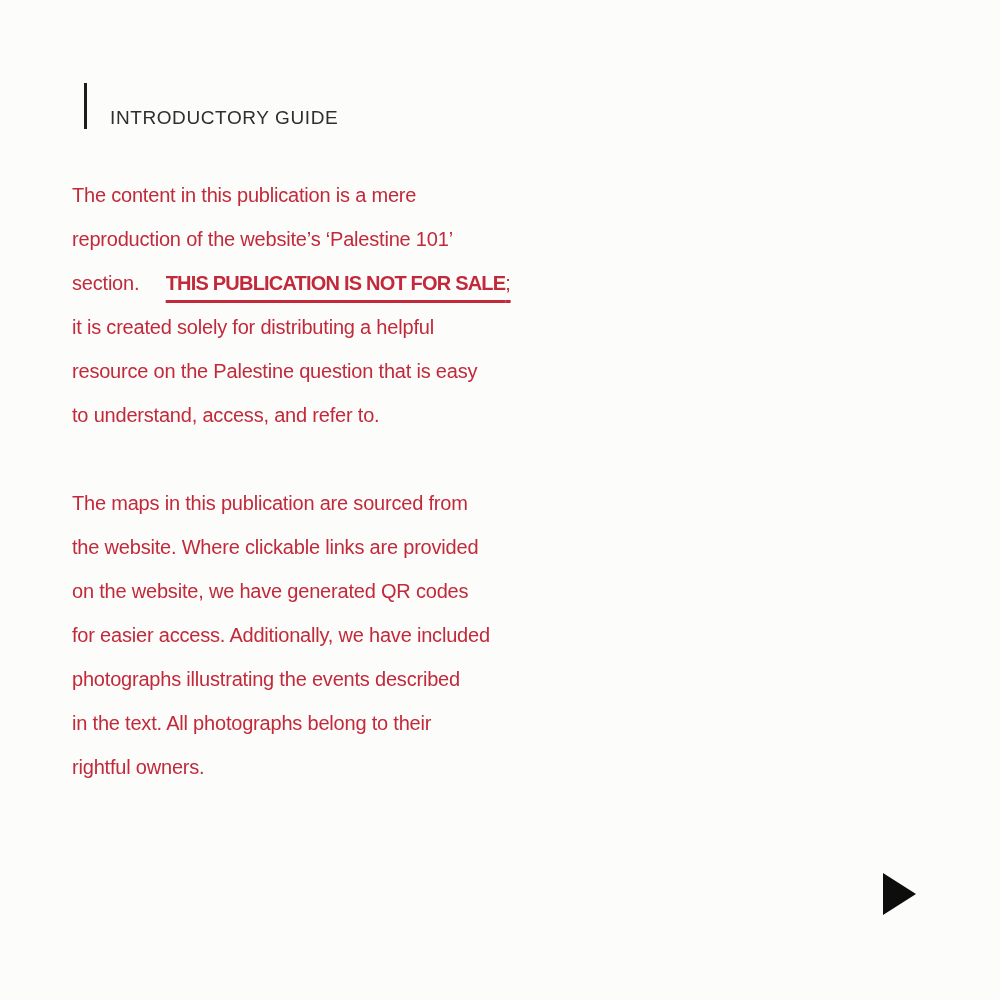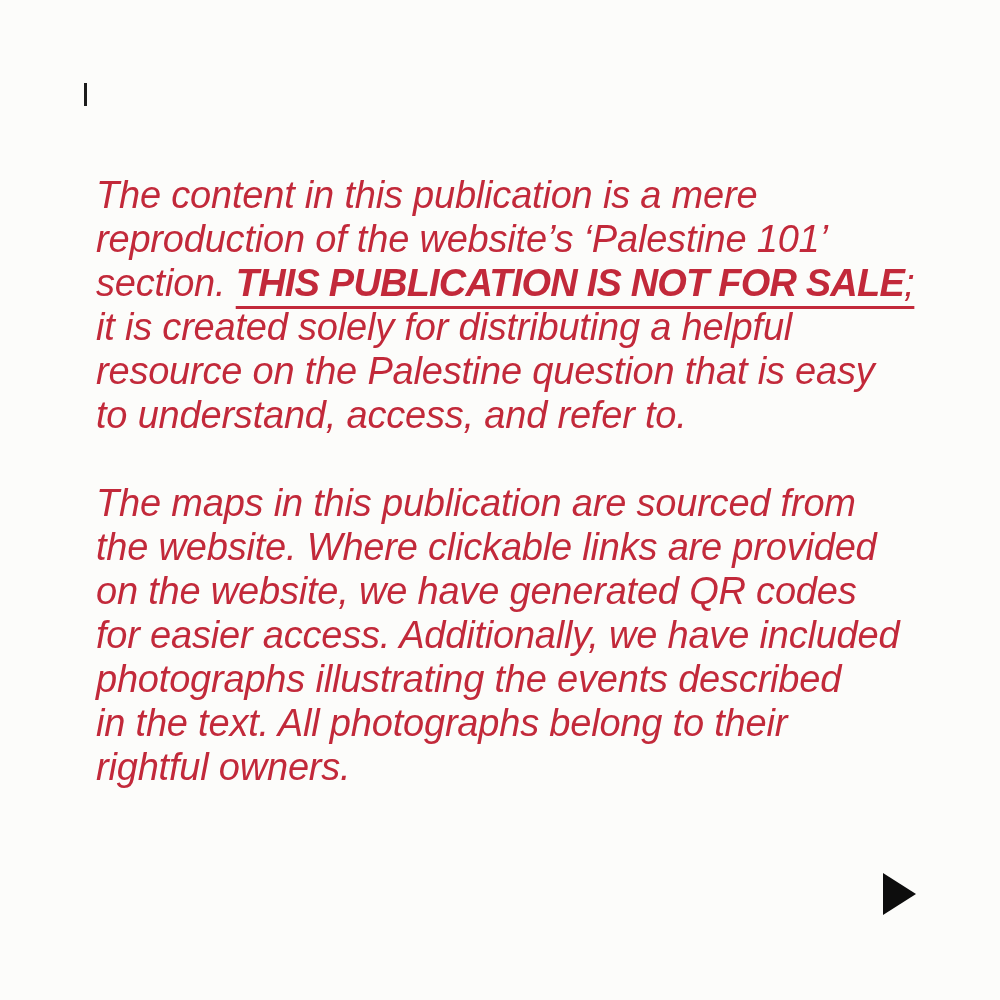--- a/index.html
+++ b/index.html
@@ -37,36 +37,36 @@
   .header-text {
     font-size: 19px;
     line-height: 23px;
     letter-spacing: 0.6px;
     color: var(--ink);
     font-weight: 400;
     text-transform: uppercase;
   }
   .content {
     position: absolute;
-    left: 96px;
+    left: 72px;
     top: 173px;
     width: 870px;
     color: var(--accent);
-    font-size: 38px;
+    font-size: 20px;
     line-height: 44px;
     letter-spacing: -0.2px;
     font-weight: 400;
-    font-style: italic;
   }
   .content p + p { margin-top: 44px; }
   .pre { white-space: pre-line; }
   .notforsale {
     text-decoration: underline;
     text-decoration-thickness: 3px;
     text-underline-offset: 10px;
+    margin-left: 21px;
   }
   .notforsale strong {
     font-weight: 700;
     letter-spacing: -0.8px;
   }
   .next-arrow {
     position: absolute;
     left: 883px;
     top: 873px;
     width: 0;
@@ -77,21 +77,21 @@
     cursor: pointer;
   }
 </style>
 </head>
 <body>
 
 <div class="page">
 
   <div class="header">
     <div class="header-bar"></div>
-    <div class="header-text"><br></div>
+    <div class="header-text"><br><span>INTRODUCTORY GUIDE</span></div>
   </div>
 
   <div class="content">
     <p><span class="pre">The content in this publication is a mere
 reproduction of the website’s ‘Palestine 101’
 section. </span><span class="notforsale"><strong>THIS PUBLICATION IS NOT FOR SALE</strong><span>;</span></span><span class="pre">
 it is created solely for distributing a helpful
 resource on the Palestine question that is easy
 to understand, access, and refer to.</span></p>
     <p><span class="pre">The maps in this publication are sourced from

